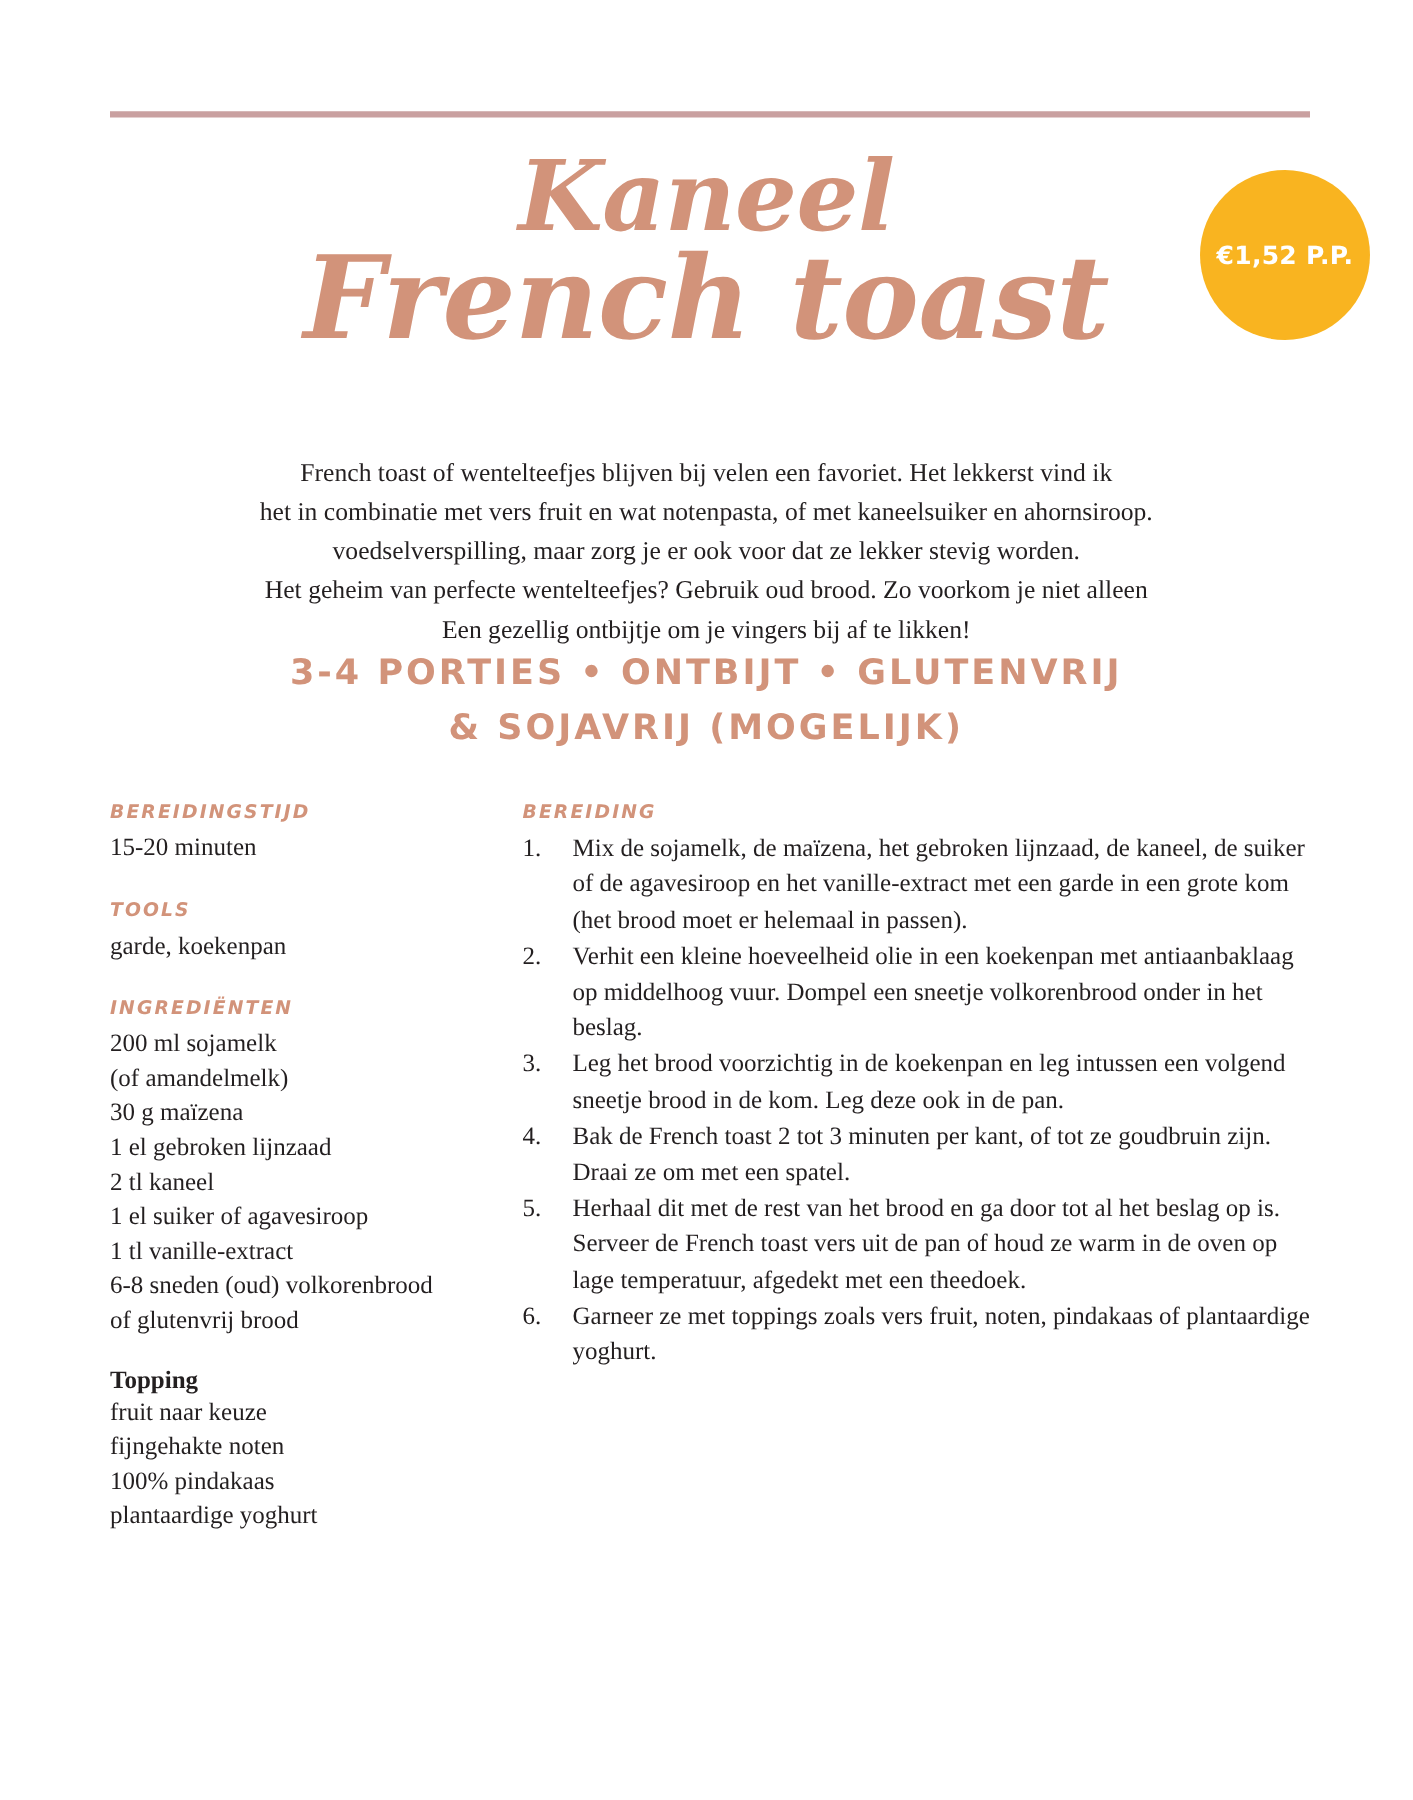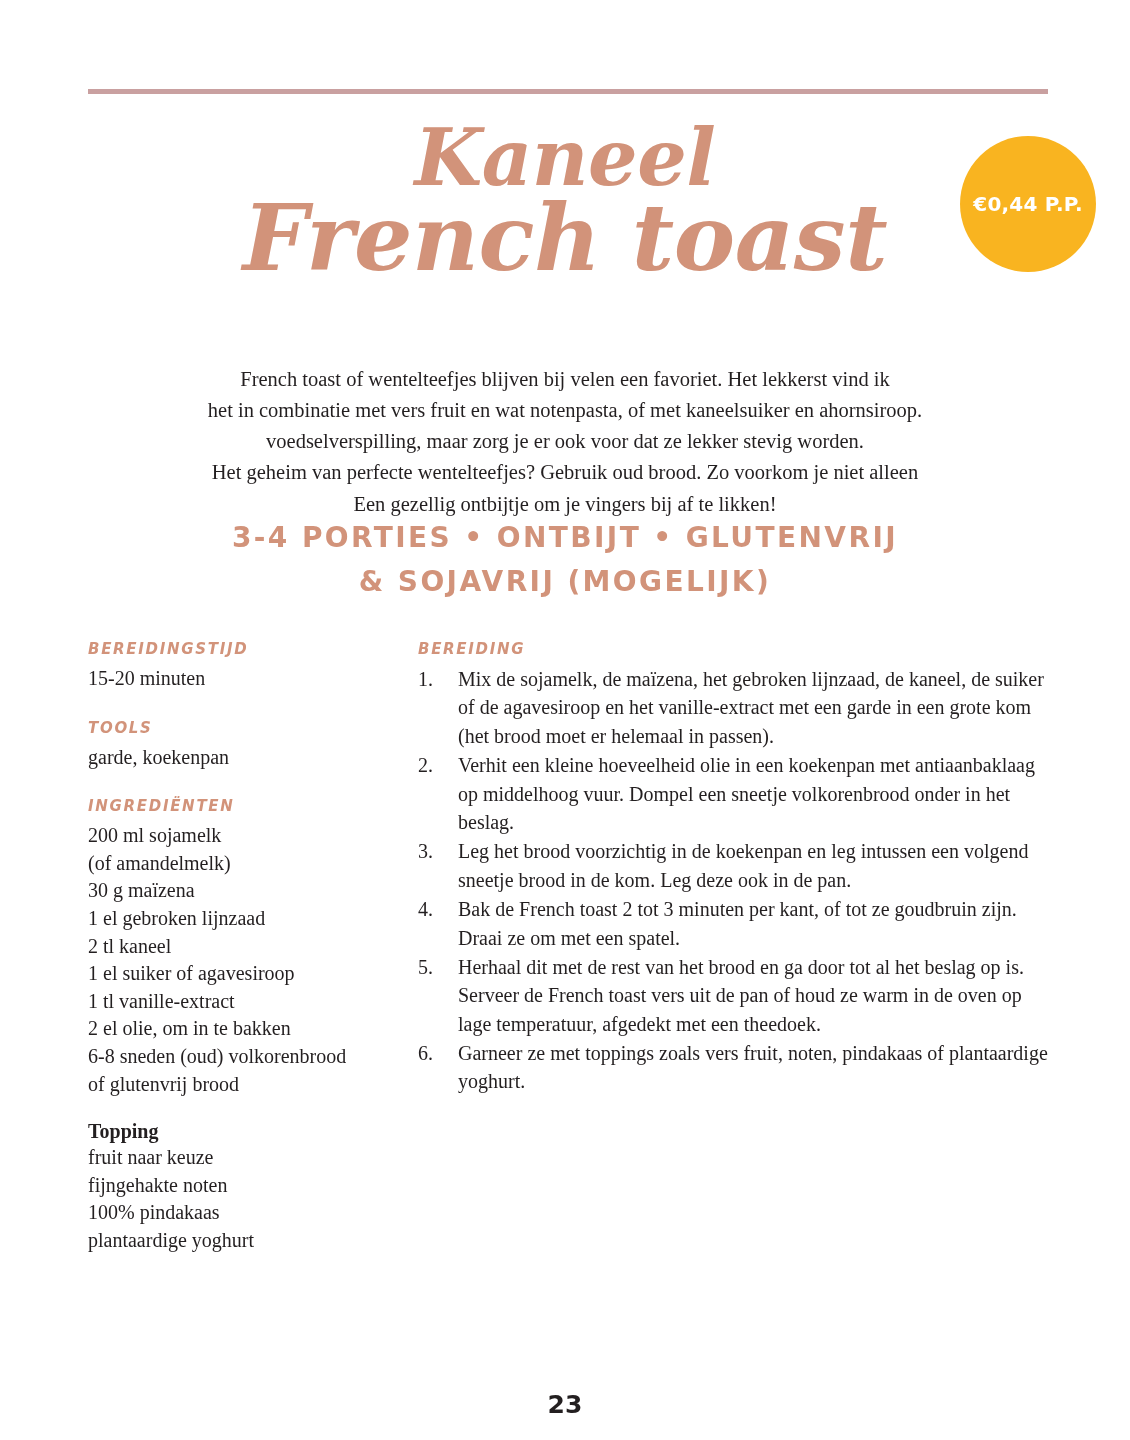--- a/index.html
+++ b/index.html
@@ -189,21 +189,21 @@
 <div class="page">
 
   <div class="top-rule"></div>
 
   <div class="title-block">
     <div class="title-line title-line-1">Kaneel</div>
     <div class="title-line title-line-2">French toast</div>
   </div>
 
   <div class="price-badge">
-    <span>€0,44 P.P.</span>
+    <span>€1,52 P.P.</span>
   </div>
 
   <div class="intro">
     <p>French toast of wentelteefjes blijven bij velen een favoriet. Het lekkerst vind ik</p>
     <p>het in combinatie met vers fruit en wat notenpasta, of met kaneelsuiker en ahornsiroop.</p>
     <p>voedselverspilling, maar zorg je er ook voor dat ze lekker stevig worden.</p>
     <p>Het geheim van perfecte wentelteefjes? Gebruik oud brood. Zo voorkom je niet alleen</p>
     <p>Een gezellig ontbijtje om je vingers bij af te likken!</p>
   </div>
 
@@ -231,21 +231,20 @@
     <div class="block ingredients">
       <div class="sec-head">INGREDIËNTEN</div>
       <div class="sec-body">
         <div>200 ml sojamelk</div>
         <div>(of amandelmelk)</div>
         <div>30 g maïzena</div>
         <div>1 el gebroken lijnzaad</div>
         <div>2 tl kaneel</div>
         <div>1 el suiker of agavesiroop</div>
         <div>1 tl vanille-extract</div>
-        <div>2 el olie, om in te bakken</div>
         <div>6-8 sneden (oud) volkorenbrood</div>
         <div>of glutenvrij brood</div>
       </div>
     </div>
 
     <div class="block">
       <div class="sub-head">Topping</div>
       <div class="sec-body">
         <div>fruit naar keuze</div>
         <div>fijngehakte noten</div>
@@ -261,15 +260,14 @@
     <ol class="steps">
       <li>Mix de sojamelk, de maïzena, het gebroken lijnzaad, de kaneel, de suiker of de agavesiroop en het vanille-extract met een garde in een grote kom (het brood moet er helemaal in passen).</li>
       <li>Verhit een kleine hoeveelheid olie in een koekenpan met antiaanbaklaag op middelhoog vuur. Dompel een sneetje volkorenbrood onder in het beslag.</li>
       <li>Leg het brood voorzichtig in de koekenpan en leg intussen een volgend sneetje brood in de kom. Leg deze ook in de pan.</li>
       <li>Bak de French toast 2 tot 3 minuten per kant, of tot ze goudbruin zijn. Draai ze om met een spatel.</li>
       <li>Herhaal dit met de rest van het brood en ga door tot al het beslag op is. Serveer de French toast vers uit de pan of houd ze warm in de oven op lage temperatuur, afgedekt met een theedoek.</li>
       <li>Garneer ze met toppings zoals vers fruit, noten, pindakaas of plantaardige yoghurt.</li>
     </ol>
   </div>
 
-  <div class="page-number">23</div>
 
 </div>
 
 </body></html>

